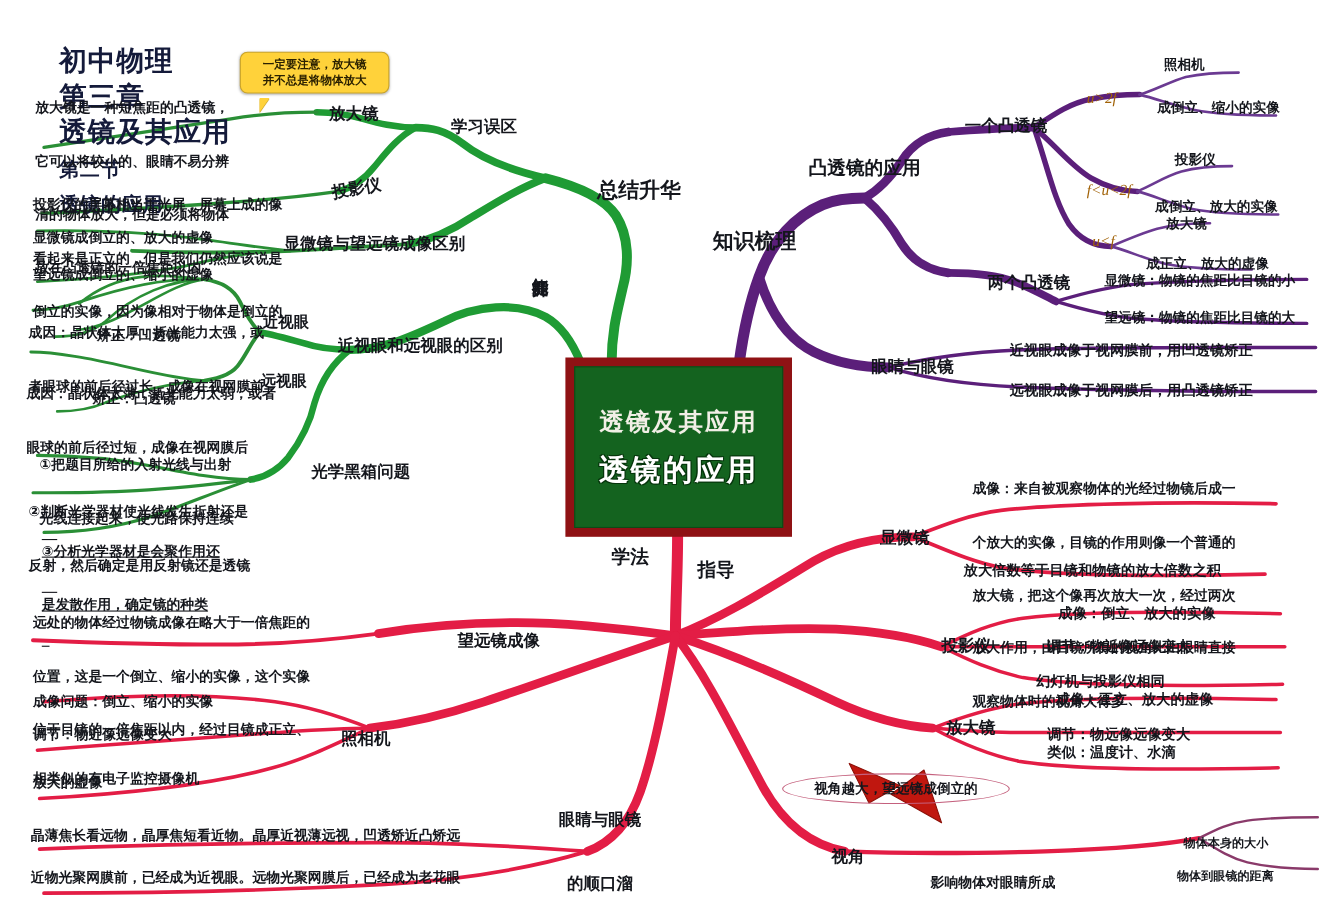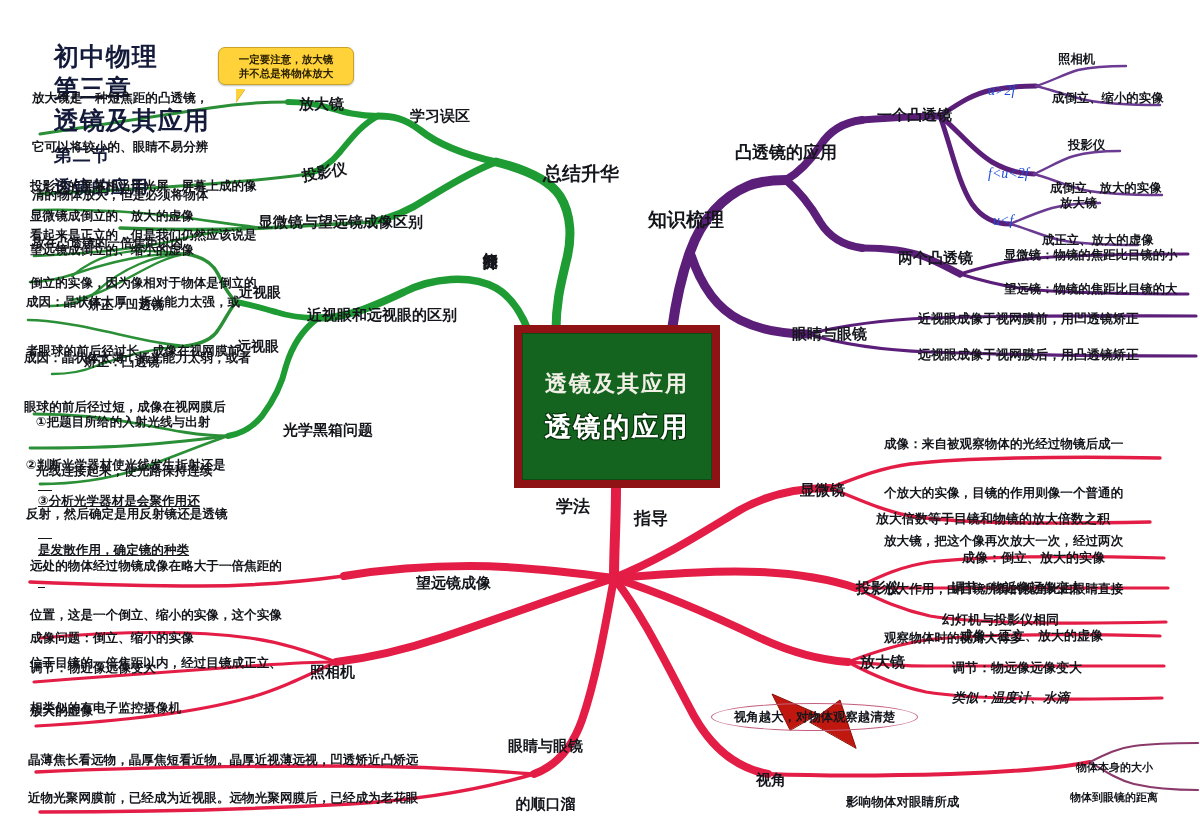--- a/index.html
+++ b/index.html
@@ -47,21 +47,21 @@
     border-left:9px solid #ffd23a;border-bottom:13px solid transparent;
     filter:drop-shadow(0 1px 0 #caa326);
   }
 
   
   .para{font-size:12.6px;font-weight:700;color:#14161c;}
   .node{font-size:15px;font-weight:700;color:#14161c;}
   .node.big{font-size:19px;}
   .node.mid{font-size:17px;}
   .leaf{font-size:12.4px;font-weight:700;color:#14161c;}
-  .ital{font-style:italic;font-family:"Liberation Serif","DejaVu Serif",serif;font-size:14px;font-weight:400;color:#1d4ed8;}
+  .ital{font-style:italic;font-family:"Liberation Serif","DejaVu Serif",serif;font-size:14px;font-weight:400;color:#a16207;}
   .vert{writing-mode:vertical-rl;text-orientation:upright;letter-spacing:1px;}
 
   
   #angle-oval{
     position:absolute;left:711px;top:703px;width:205px;height:26px;
     border:1.6px solid #c4607d;border-radius:50%;
     display:flex;align-items:center;justify-content:center;
     font-size:12.4px;font-weight:700;color:#14161c;background:transparent;
   }
   .tiny{font-size:11px;}
@@ -284,25 +284,25 @@
   <div class="lbl leaf" style="left:876px;top:511px;font-size:13px;">放大倍数等于目镜和物镜的放大倍数之积</div>
 
   <div class="lbl node" style="left:856px;top:578px;">投影仪</div>
   <div class="lbl leaf" style="left:962px;top:550px;font-size:13px;">成像：倒立、放大的实像</div>
   <div class="lbl leaf" style="left:952px;top:580px;font-size:13px;">调节：物近像远像变大</div>
   <div class="lbl leaf" style="left:942px;top:612px;font-size:13px;">幻灯机与投影仪相同</div>
 
   <div class="lbl node" style="left:860px;top:652px;">放大镜</div>
   <div class="lbl leaf" style="left:960px;top:628px;font-size:13px;">成像：正立、放大的虚像</div>
   <div class="lbl leaf" style="left:952px;top:660px;font-size:13px;">调节：物远像远像变大</div>
-  <div class="lbl leaf" style="left:952px;top:690px;font-size:13px;font-style:italic;">类似：温度计、水滴</div>
+  <div class="lbl leaf" style="left:952px;top:676px;font-size:13px;">类似：温度计、水滴</div>
 
   <div class="lbl node" style="left:756px;top:770px;">视角</div>
   <div id="angle-oval">
-    <span>视角越大，对物体观察越清楚</span>
+    <span>视角越大，望远镜成倒立的</span>
   </div>
   <div class="lbl para" style="left:846px;top:762px;">
     <div>影响物体对眼睛所成</div>
     
   </div>
   <div class="lbl leaf tiny" style="left:1076px;top:760px;">物体本身的大小</div>
   <div class="lbl leaf tiny" style="left:1070px;top:790px;">物体到眼镜的距离</div>
 
   <div class="lbl node" style="left:416px;top:573px;text-align:right;">望远镜成像</div>
   <div class="lbl para" style="left:30px;top:526px;">

